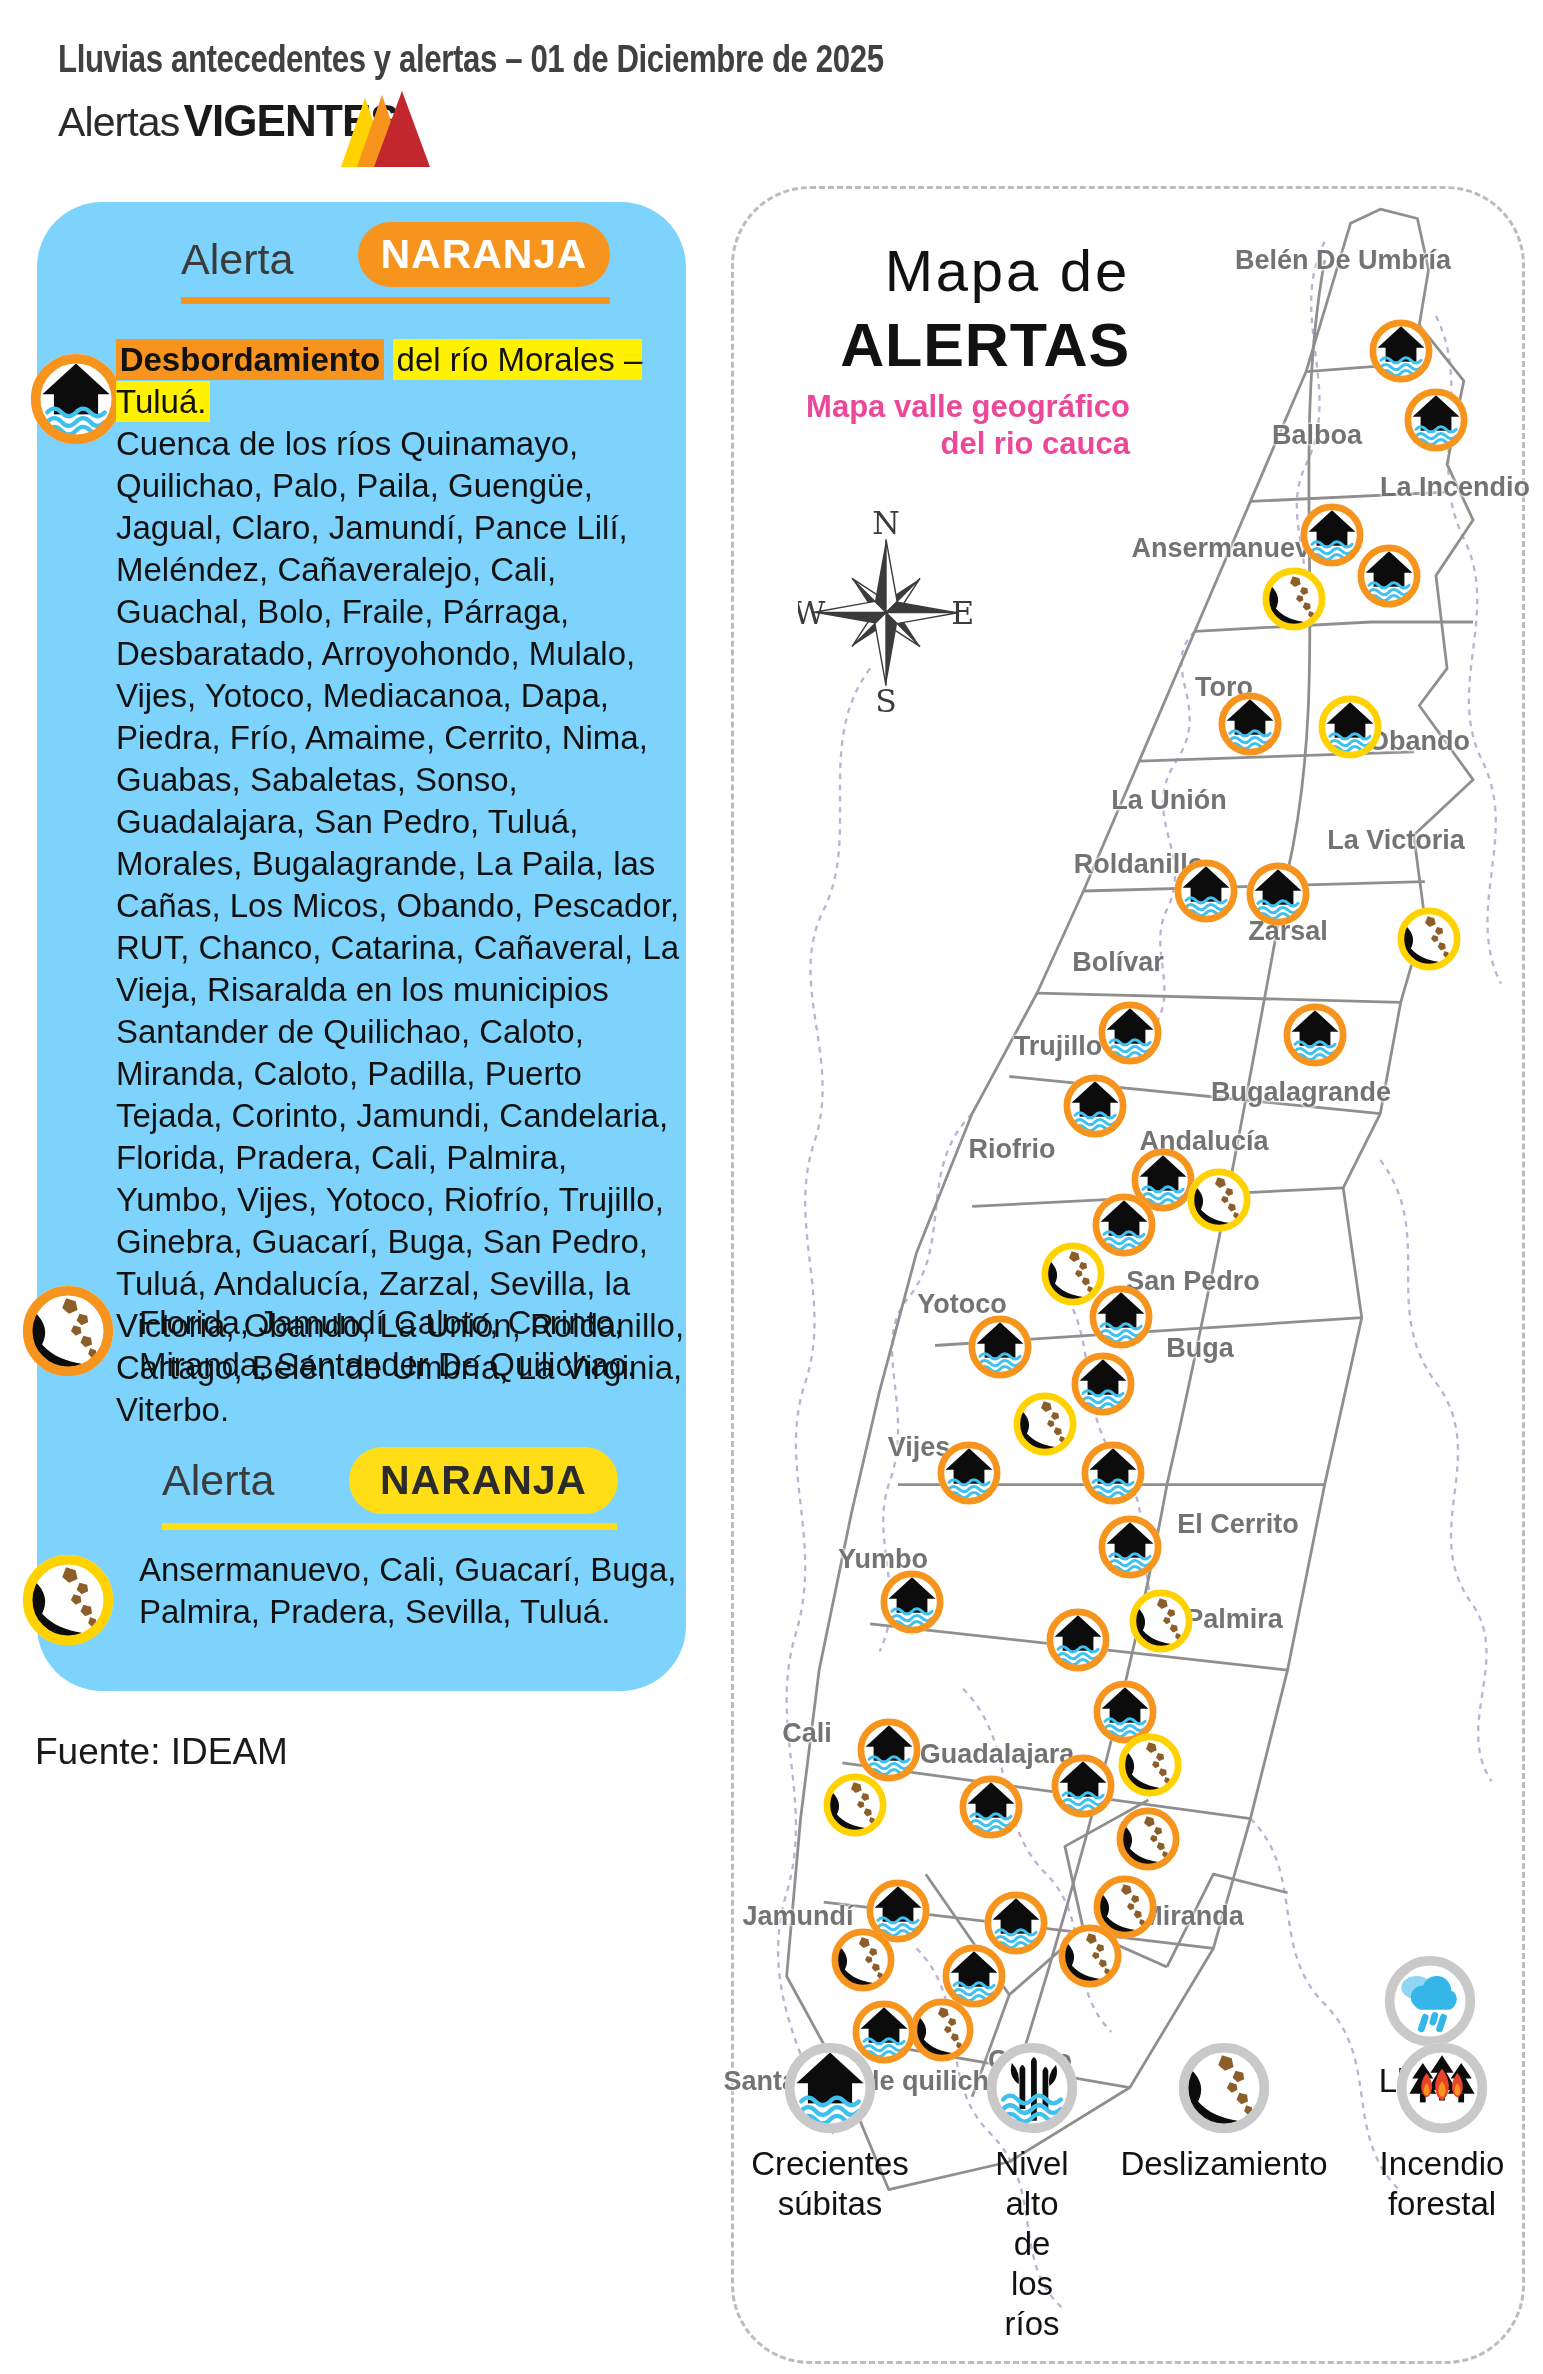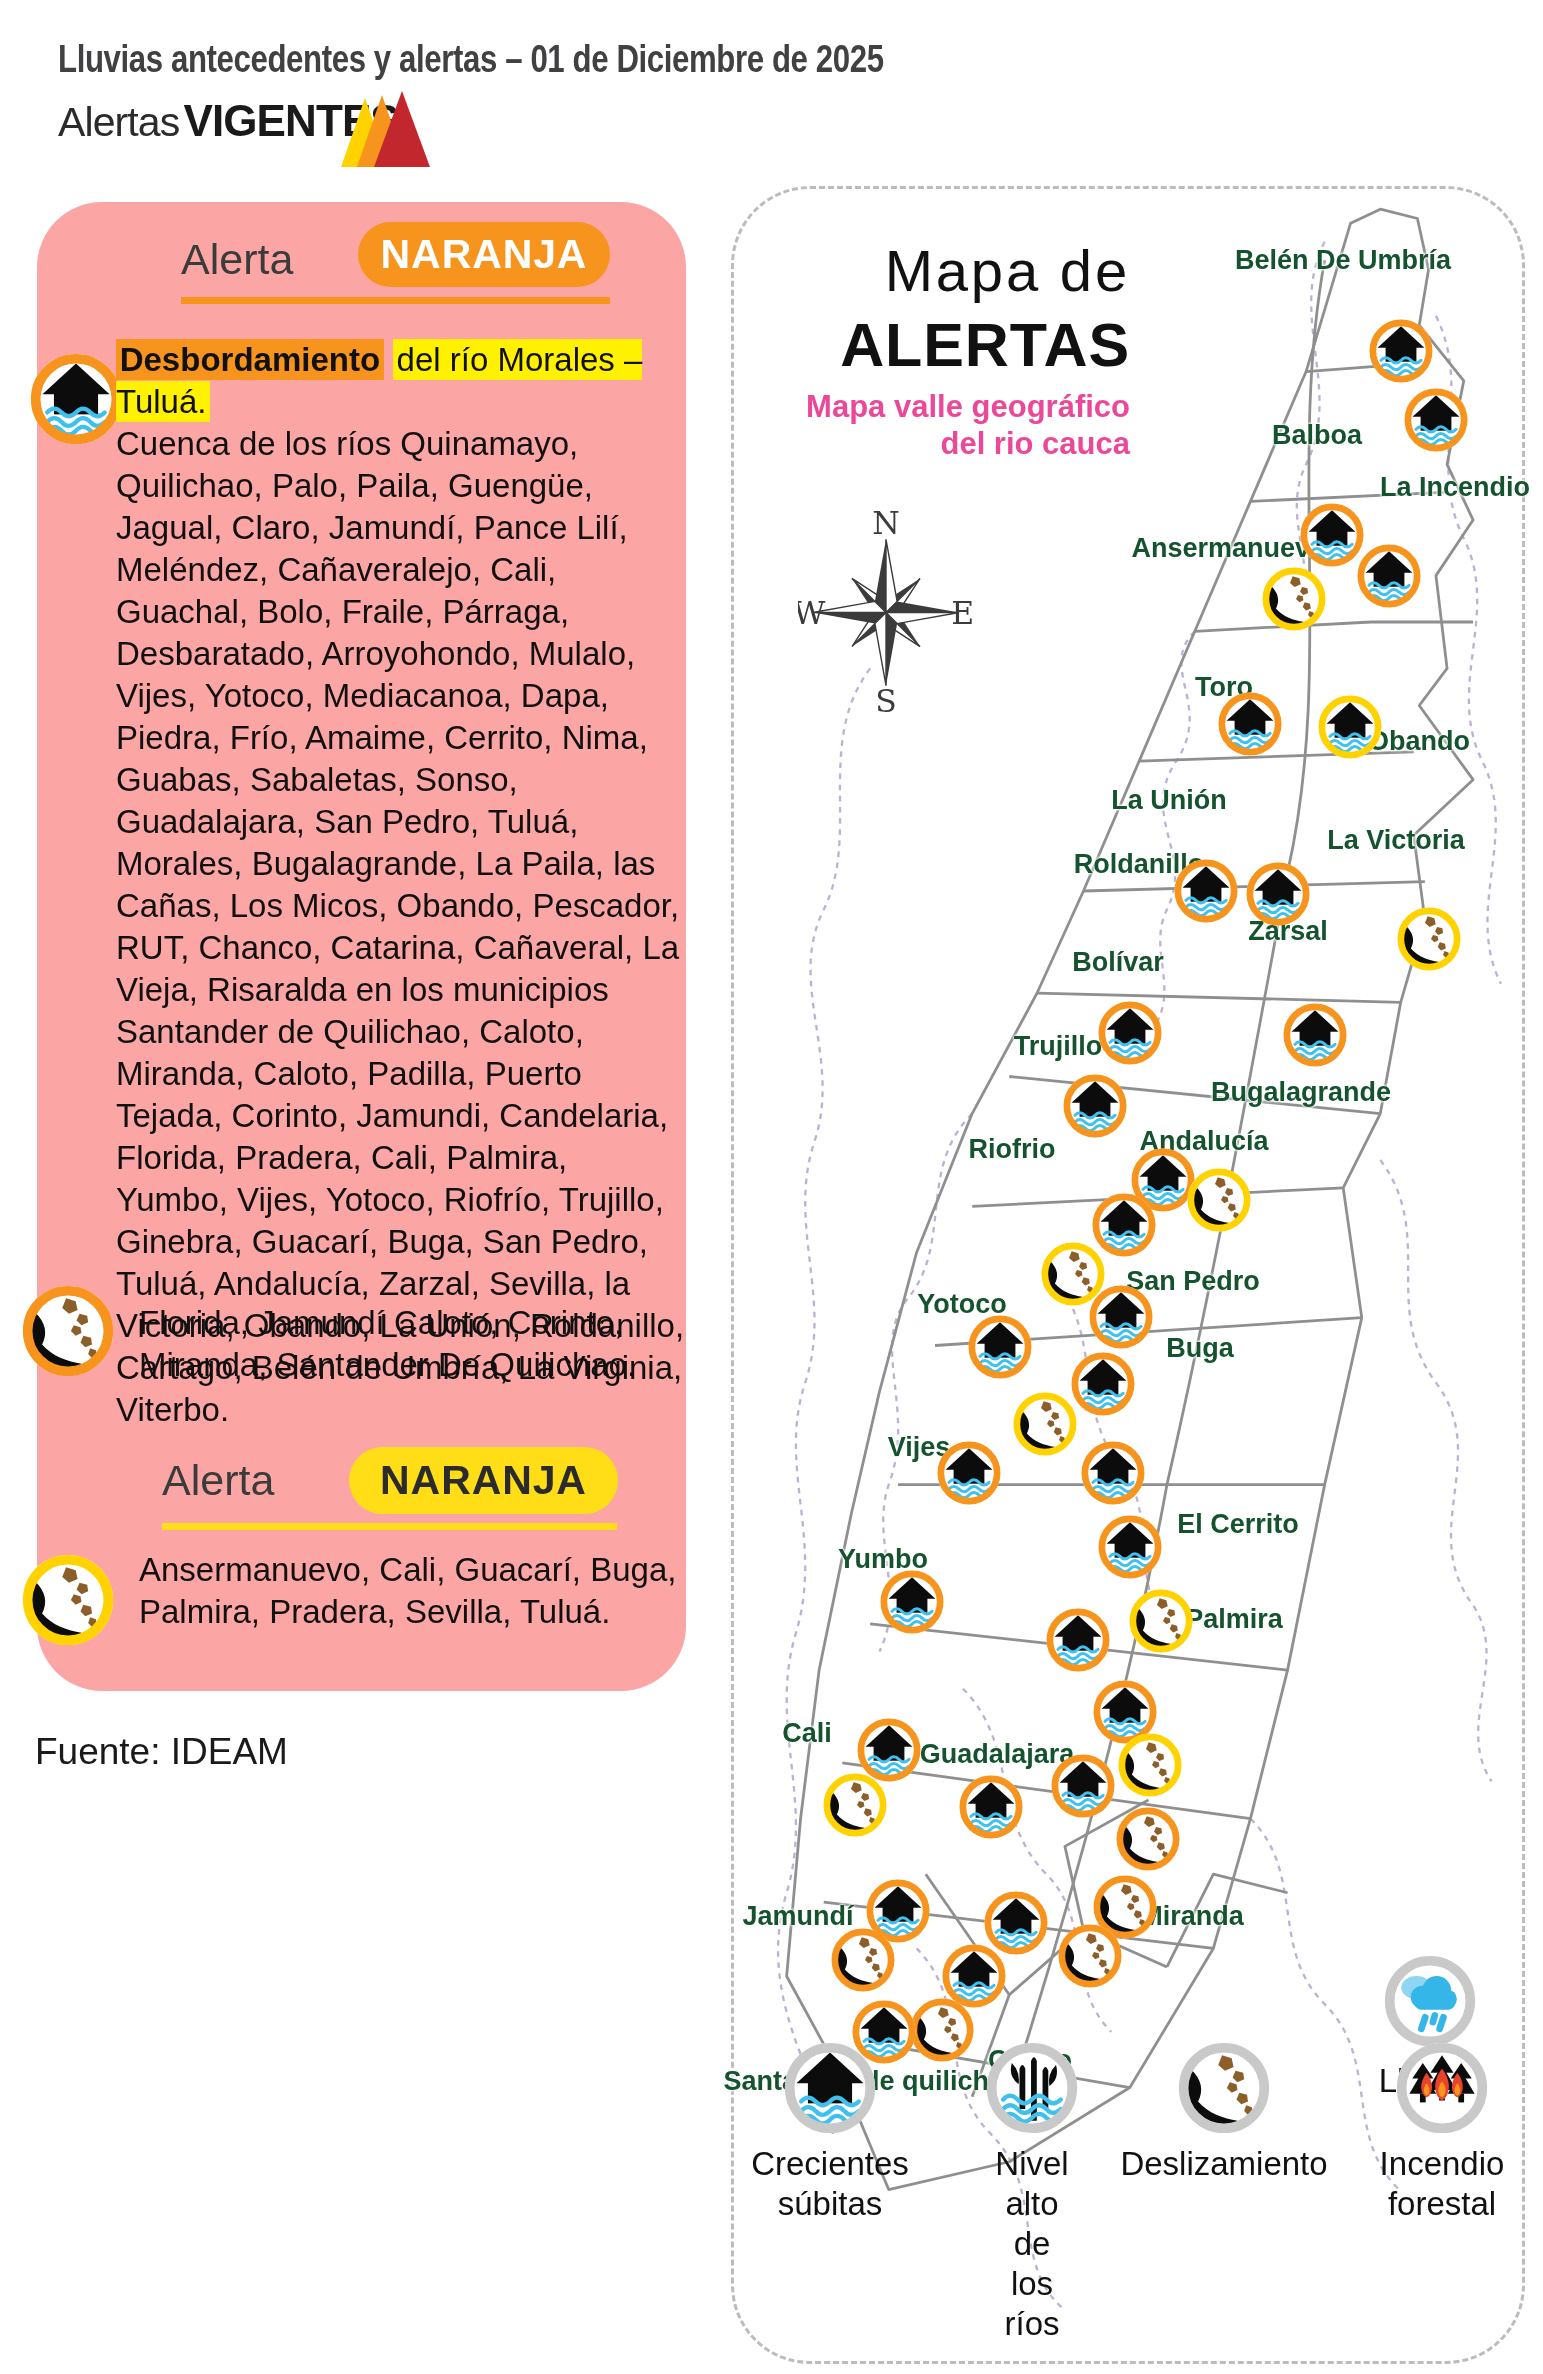--- a/index.html
+++ b/index.html
@@ -15,21 +15,21 @@
   }
   #alertas-row{left:58px;top:96px;white-space:nowrap;}
   #alertas-row .w1{font-size:41px;font-weight:400;color:#2b2b2b;letter-spacing:-0.9px;}
   #alertas-row .w2{font-size:44px;font-weight:800;color:#1a1a1a;letter-spacing:-0.9px;}
   #logo{left:341px;top:89px;width:102px;height:78px;}
   #logo .tri{position:absolute;bottom:0;width:0;height:0;border-style:solid;border-color:transparent;}
   #logo .t-yellow{left:0;border-left-width:24px;border-right-width:24px;border-bottom:69px solid #FFD200;}
   #logo .t-orange{left:16px;border-left-width:25px;border-right-width:25px;border-bottom:72px solid #F7941E;}
   #logo .t-red{left:33px;border-left-width:28px;border-right-width:28px;border-bottom:76px solid #C1272D;}
   
-  #left-panel{left:37px;top:202px;width:649px;height:1489px;background:#fca5a5;border-radius:65px;}
+  #left-panel{left:37px;top:202px;width:649px;height:1489px;background:#7dd3fc;border-radius:65px;}
   .alerta-word{position:absolute;font-size:43px;color:#3b3b3b;}
   .badge{position:absolute;border-radius:37px;text-align:center;font-weight:800;letter-spacing:0.9px;}
   #badge-naranja{left:321px;top:20.4px;width:252px;height:65px;line-height:65px;background:#F7941E;color:#ffffff;font-size:41px;}
   #underline-naranja{position:absolute;left:144px;top:95px;width:429px;height:6.5px;background:#F7941E;}
   #badge-amarilla{left:312px;top:1245px;width:269px;height:67px;line-height:67px;background:#FFDE17;color:#2b2b2b;font-size:41px;}
   #underline-amarilla{position:absolute;left:125px;top:1321px;width:455px;height:6.5px;background:#FFDE17;}
   .panel-icon{position:absolute;width:96px;height:96px;}
   .panel-icon svg{width:100%;height:100%;}
   .item-text{position:absolute;margin:0;font-size:33px;line-height:42px;color:#111111;}
   .bold{font-weight:400;margin-top:24px;}
@@ -38,21 +38,21 @@
   #fuente{left:35px;top:1731px;font-size:37px;color:#1a1a1a;}
   
   #map-panel{left:731px;top:186px;width:794px;height:2178px;border:3.7px dashed #bcbcbc;border-radius:79px;box-sizing:border-box;}
   #map-layer{position:absolute;left:0;top:0;width:794px;height:2178px;}
   #geo{position:absolute;left:0;top:0;}
   #map-title{left:28px;top:51px;width:371px;text-align:right;}
   #map-title .t1{font-size:58px;font-weight:400;letter-spacing:2.8px;color:#111;}
   #map-title .t2{font-size:61px;font-weight:800;letter-spacing:0.9px;color:#111;margin-top:5.6px;}
   #map-title .t3{font-size:31px;font-weight:700;color:#ec4899;margin-top:8px;line-height:37px;}
   #compass{left:67px;top:320px;}
-  .map-label{position:absolute;transform:translate(-50%,-50%);font-size:27px;font-weight:700;color:#14532d;
+  .map-label{position:absolute;transform:translate(-50%,-50%);font-size:27px;font-weight:700;color:#737373;
     white-space:nowrap;z-index:4;text-shadow:0 0 2.8px #fff,0 0 2.8px #fff,0 0 4.6px #fff;}
   .marker{position:absolute;width:67px;height:67px;transform:translate(-50%,-50%);z-index:5;}
   .marker svg{width:100%;height:100%;}
   .legend-item{position:absolute;top:1854px;z-index:6;}
   .legend-icon{position:absolute;transform:translateX(-50%);width:96px;height:96px;}
   .legend-icon svg{width:100%;height:100%;}
   .legend-label{position:absolute;top:104px;transform:translateX(-50%);text-align:center;
     font-size:33px;line-height:40px;color:#111;white-space:pre-line;}
   #rain-item{position:absolute;left:699px;top:1767px;z-index:6;}
   #rain-item .legend-label{top:108px;}

